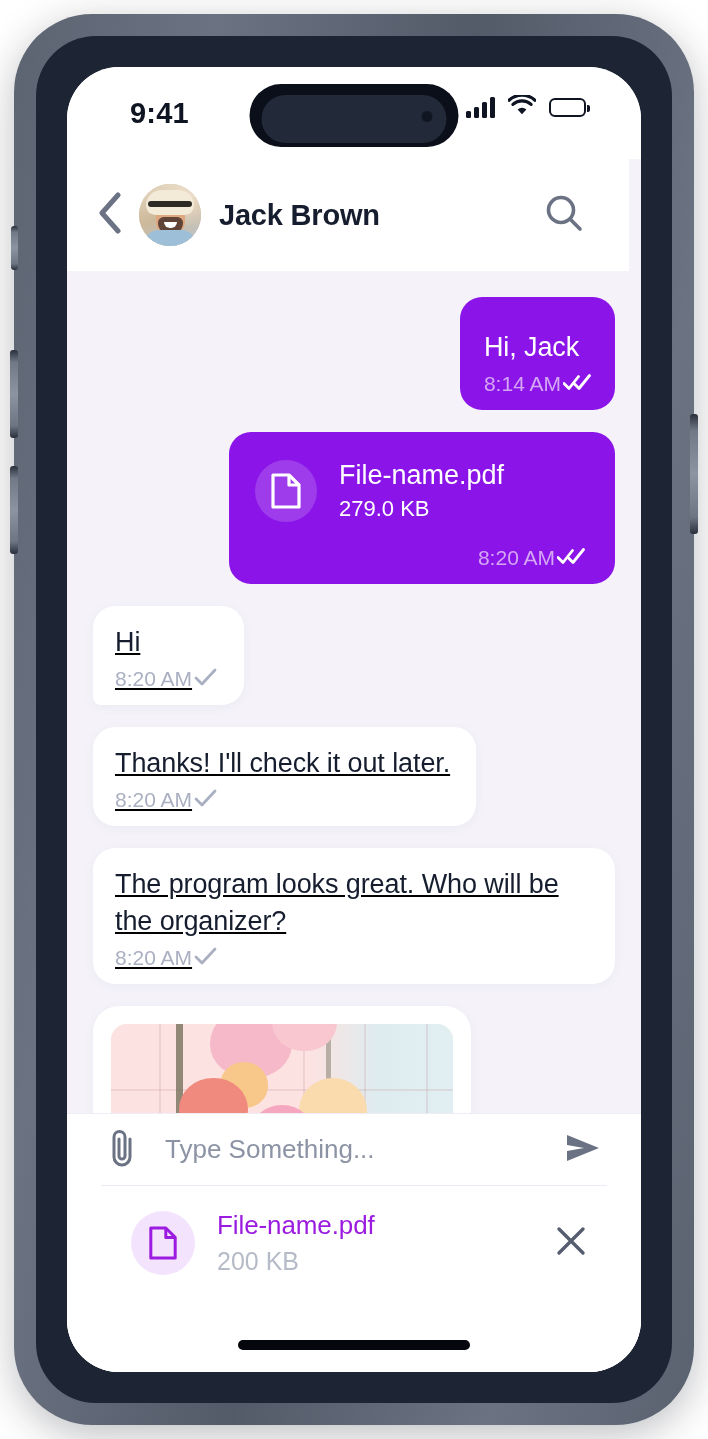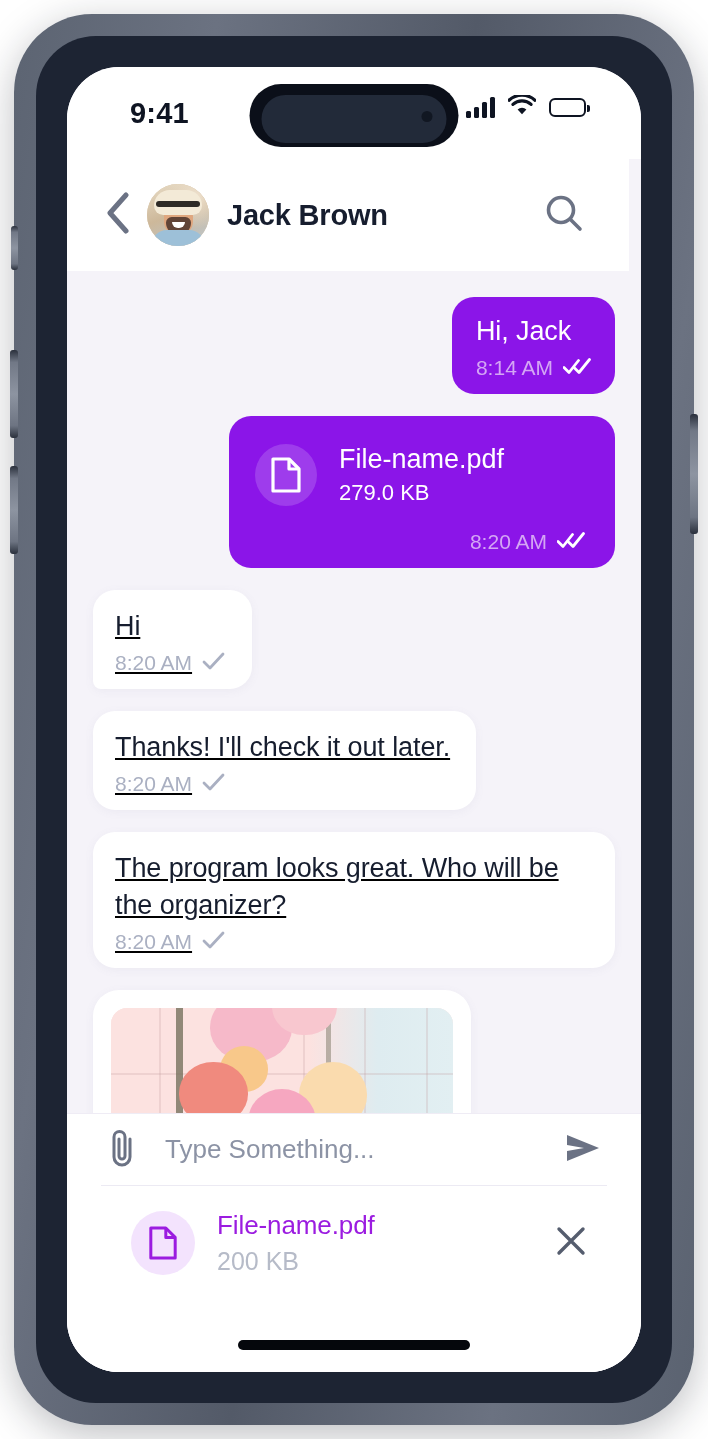--- a/index.html
+++ b/index.html
@@ -128,21 +128,21 @@
   #battery-fill { width: 100%; height: 100%; background: #0e1422; border-radius: 2.5px; }
 
   
   #chat-header {
     position: absolute;
     left: 0; top: 92px; right: 12px;
     height: 112px;
     background: #ffffff;
     display: flex;
     align-items: center;
-    padding: 0 42px 0 28px;
+    padding: 0 42px 0 20px;
     z-index: 6;
   }
   #back-button {
     width: 46px; height: 46px;
     display: flex; align-items: center; justify-content: center;
     flex: none;
   }
   #avatar {
     width: 62px; height: 62px;
     border-radius: 50%;
@@ -239,38 +239,38 @@
   .msg-row.in  { justify-content: flex-start; text-decoration: underline; }
 
   .bubble {
     max-width: 90%;
     border-radius: 22px;
     position: relative;
   }
   .bubble.out {
     background: #8b15e8;
     color: #ffffff;
-    padding: 16px 24px 14px 24px;
+    padding: 32px 24px 14px 24px;
   }
   .bubble.in {
     background: #ffffff;
     color: #161d2e;
     padding: 18px 26px 14px 22px;
     box-shadow: 0 2px 10px rgba(120,110,150,.07);
   }
   .msg-text {
     font-size: 27px;
     line-height: 37px;
     letter-spacing: -.1px;
   }
   .bubble.out .msg-text { font-weight: normal; }
   .meta {
     display: flex;
     align-items: center;
-    gap: 10px;
+    gap: 2px;
     margin-top: 6px;
     font-size: 21px;
   }
   .meta.out { justify-content: flex-end; color: #d4a6f4; }
   .meta.in  { color: #aab0c2; }
 
   
   .bubble.file { padding: 26px 30px 14px 26px; min-width: 386px; }
   .file-row { display: flex; align-items: center; gap: 22px; }
   .file-badge {

